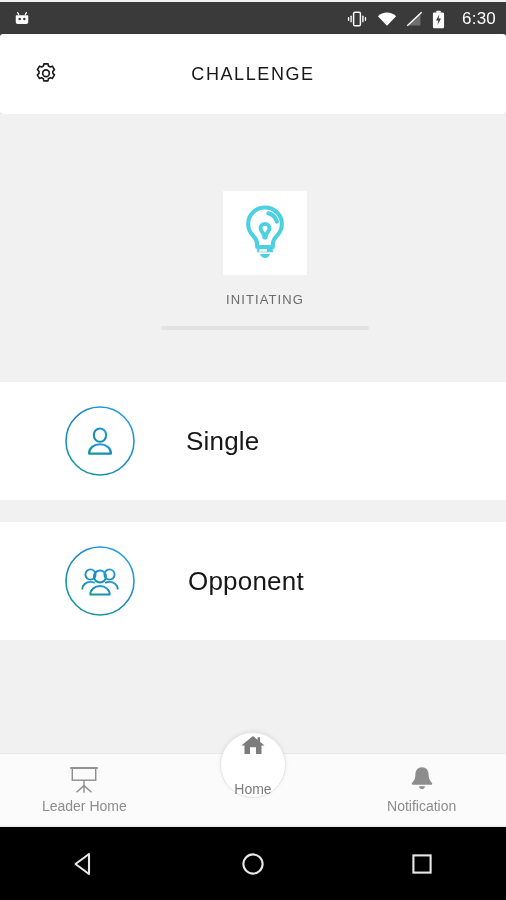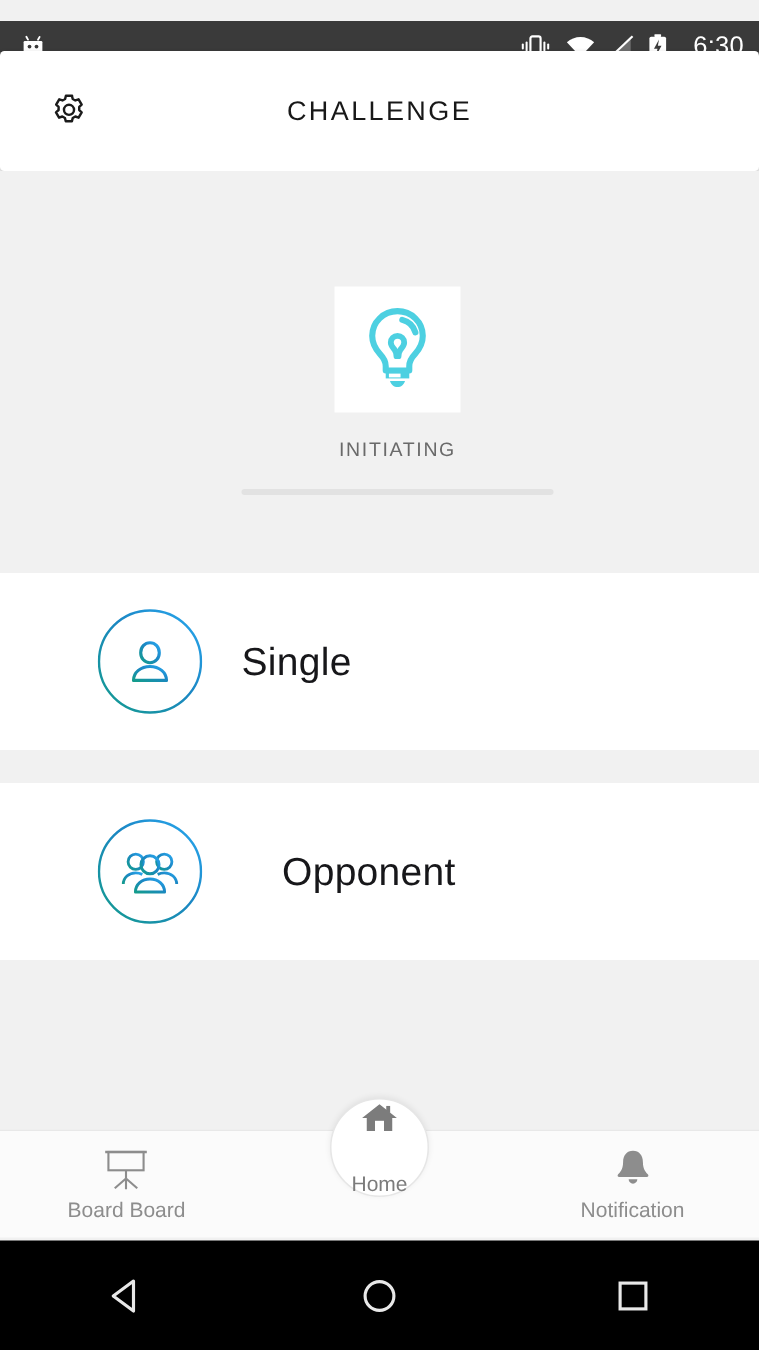--- a/index.html
+++ b/index.html
@@ -6,21 +6,21 @@
   html, body {
     width:506px; height:900px;
     background:#f1f1f1;
     font-family:"Liberation Sans", sans-serif;
     overflow:hidden;
   }
   #screen { position:relative; width:506px; height:900px; background:#f1f1f1; }
 
   
   .statusbar {
-    position:absolute; top:14px; left:0; width:506px; height:34px;
+    position:absolute; top:2px; left:0; width:506px; height:34px;
     background:#3a3a3a; display:flex; align-items:center;
     padding:0 10px 0 12px;
   }
   .sb-left { display:flex; align-items:center; }
   .sb-spacer { flex:1; }
   .sb-right { display:flex; align-items:center; gap:9px; }
   .sb-time {
     color:#ffffff; font-size:17px; letter-spacing:.2px;
     margin-left:8px; font-family:"Liberation Sans", sans-serif;
   }
@@ -65,21 +65,21 @@
     width:208px; height:4px; background:#e2e2e2; border-radius:2px;
   }
 
   
   .row {
     position:absolute; left:0; width:506px; height:118px;
     background:#ffffff;
     display:flex; align-items:center;
     cursor:pointer;
   }
-  .row-single   { top:382px; }
+  .row-single   { top:382px;gap:25px; }
   .row-opponent { top:522px;gap:27px; }
   .gap-mid {
     position:absolute; top:500px; left:0; width:506px; height:22px; background:#f1f1f1;
   }
   .row-circle {
     margin-left:65px;
     width:70px; height:70px; border-radius:50%;
     display:flex; align-items:center; justify-content:center;
     flex:0 0 auto;
   }
@@ -238,21 +238,21 @@
   <div class="tabbar">
     <div class="tab">
       <svg width="32" height="30" viewBox="0 0 34 32">
         <rect x="4.5" y="3.2" width="25" height="13" fill="none" stroke="#8d8d8d" stroke-width="1.5"></rect>
         <line x1="2.2" y1="3.2" x2="31.8" y2="3.2" stroke="#8d8d8d" stroke-width="1.8"></line>
         <line x1="17" y1="16.2" x2="17" y2="22" stroke="#8d8d8d" stroke-width="1.5"></line>
         <line x1="17" y1="22" x2="9" y2="29" stroke="#8d8d8d" stroke-width="1.5"></line>
         <line x1="17" y1="22" x2="25" y2="29" stroke="#8d8d8d" stroke-width="1.5"></line>
         <line x1="17" y1="22" x2="17" y2="29.6" stroke="#8d8d8d" stroke-width="1.5"></line>
       </svg>
-      <span class="tab-label">Board Board</span>
+      <span class="tab-label">Leader Home</span>
     </div>
 
     <div class="tab tab-center"></div>
 
     <div class="tab">
       <svg width="28" height="30" viewBox="0 0 28 30">
         <path fill="#8d8d8d" d="M14 2.2c-4.1 0-6.6 3.2-6.6 7.4 0 5.3-2.3 7.1-3.4 8.4-.6.7-.1 1.7.8 1.7h18.4c.9 0 1.4-1 .8-1.7-1.1-1.3-3.4-3.1-3.4-8.4 0-4.2-2.5-7.4-6.6-7.4z"></path>
         <path fill="#8d8d8d" d="M11.1 21.2h5.8c0 1.6-1.3 2.9-2.9 2.9s-2.9-1.3-2.9-2.9z"></path>
       </svg>
       <span class="tab-label">Notification</span>

